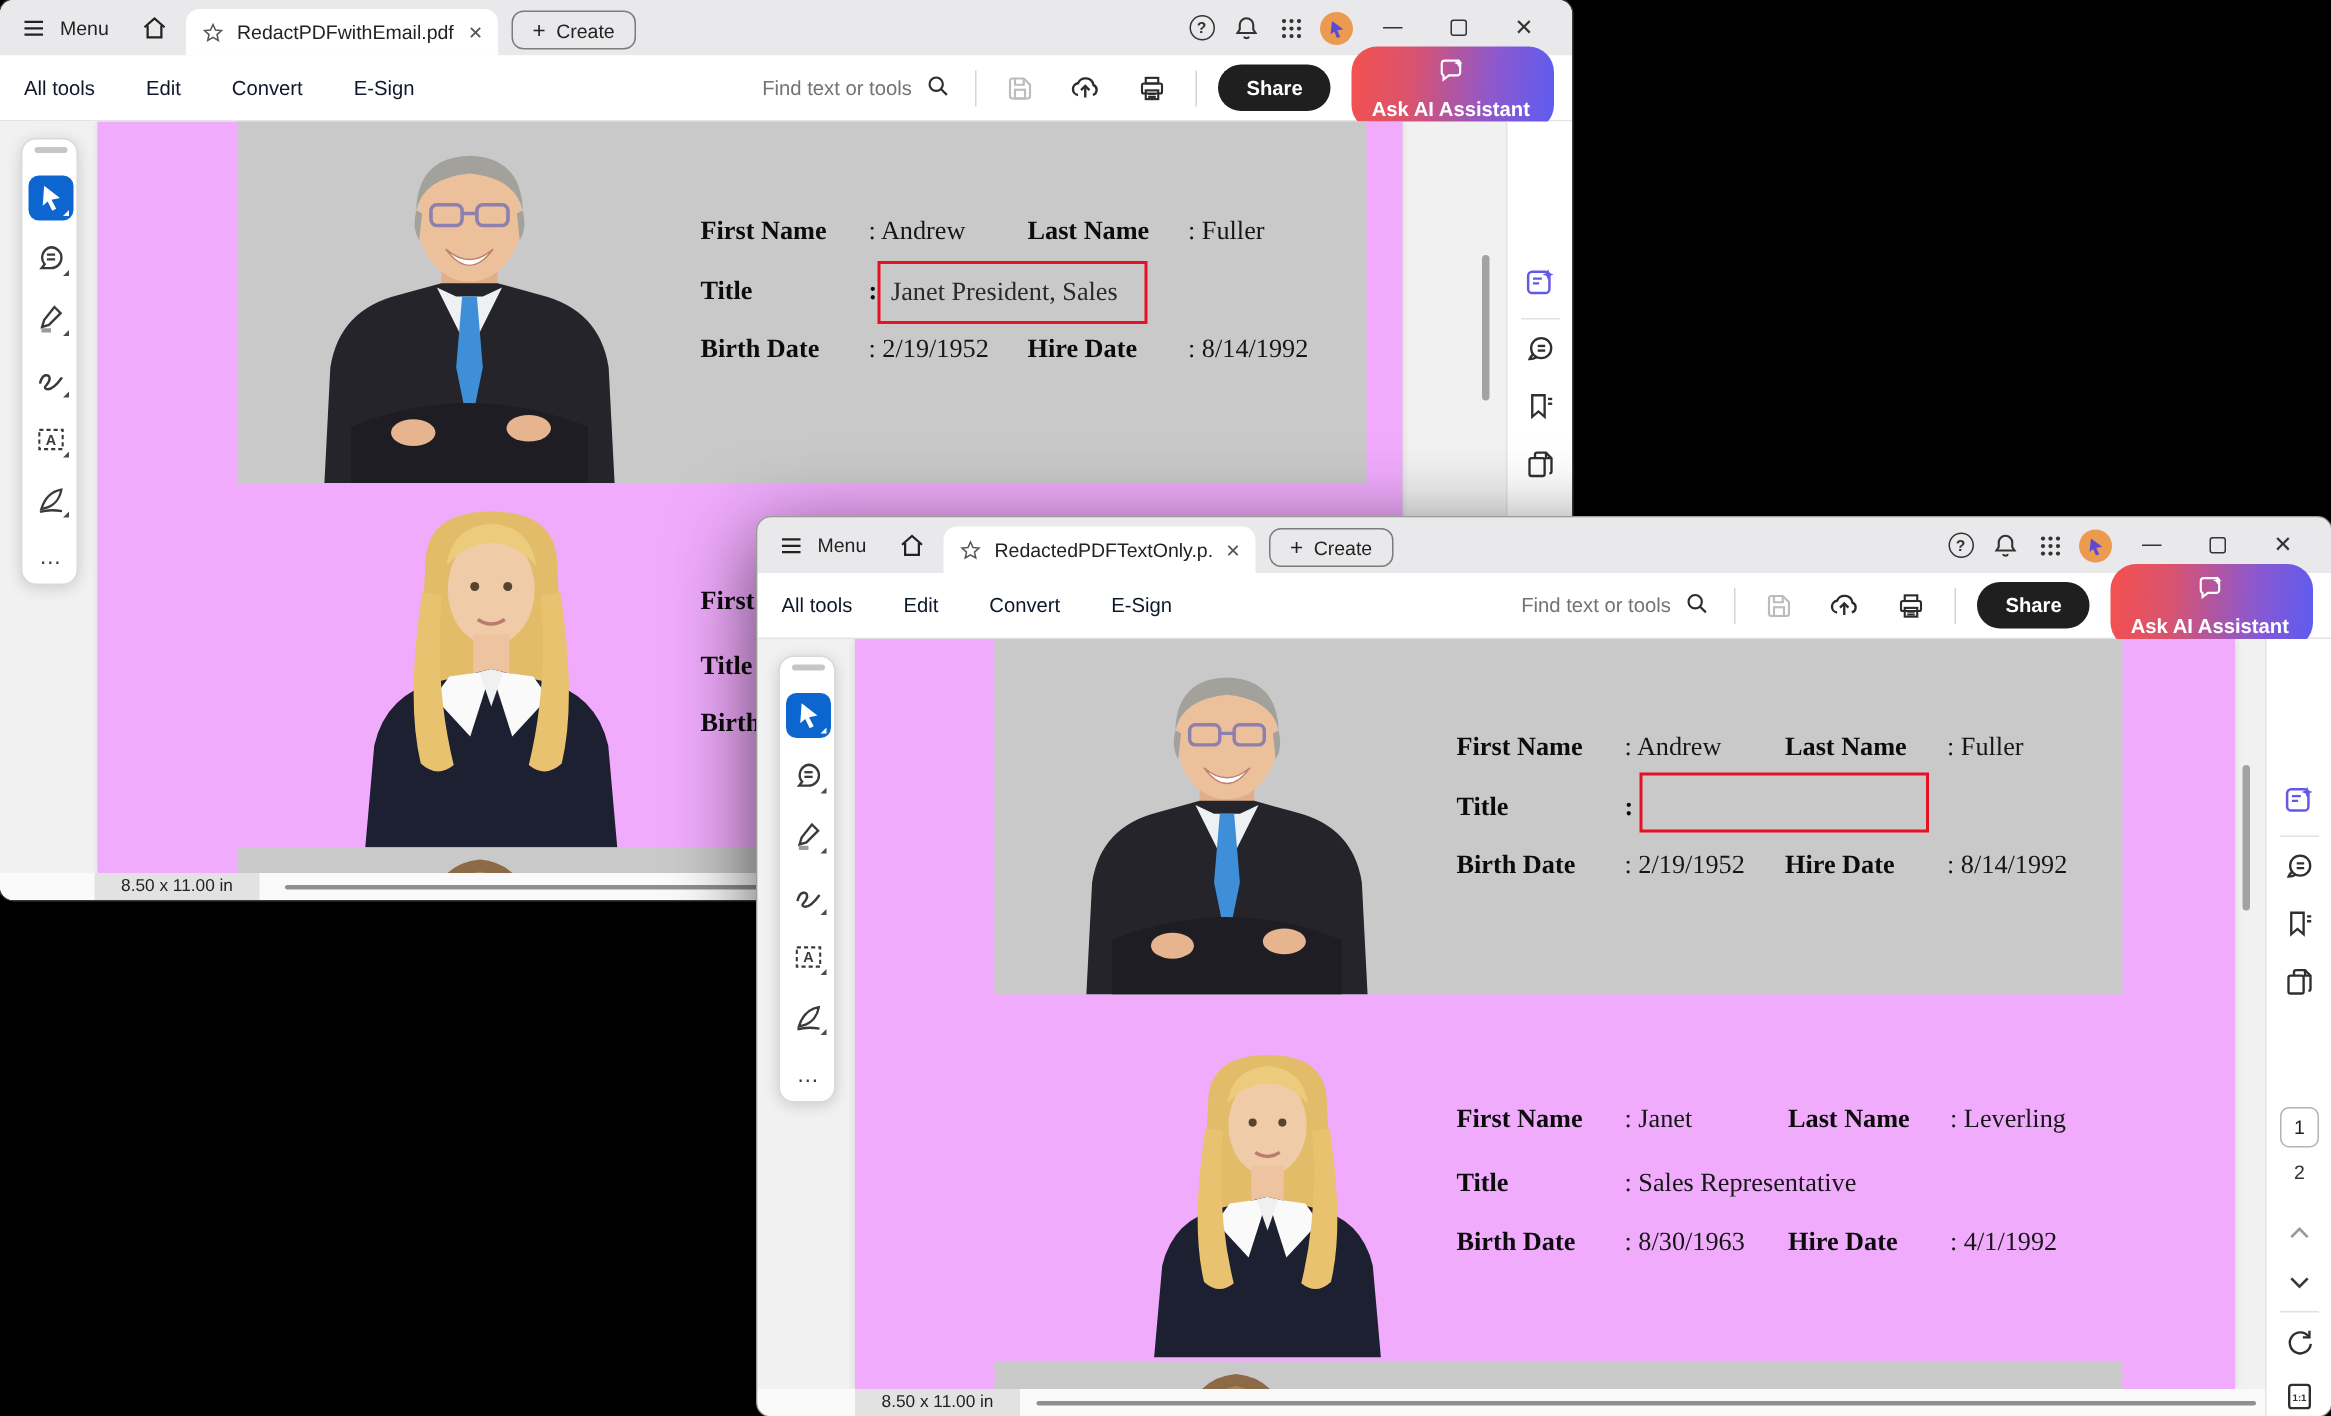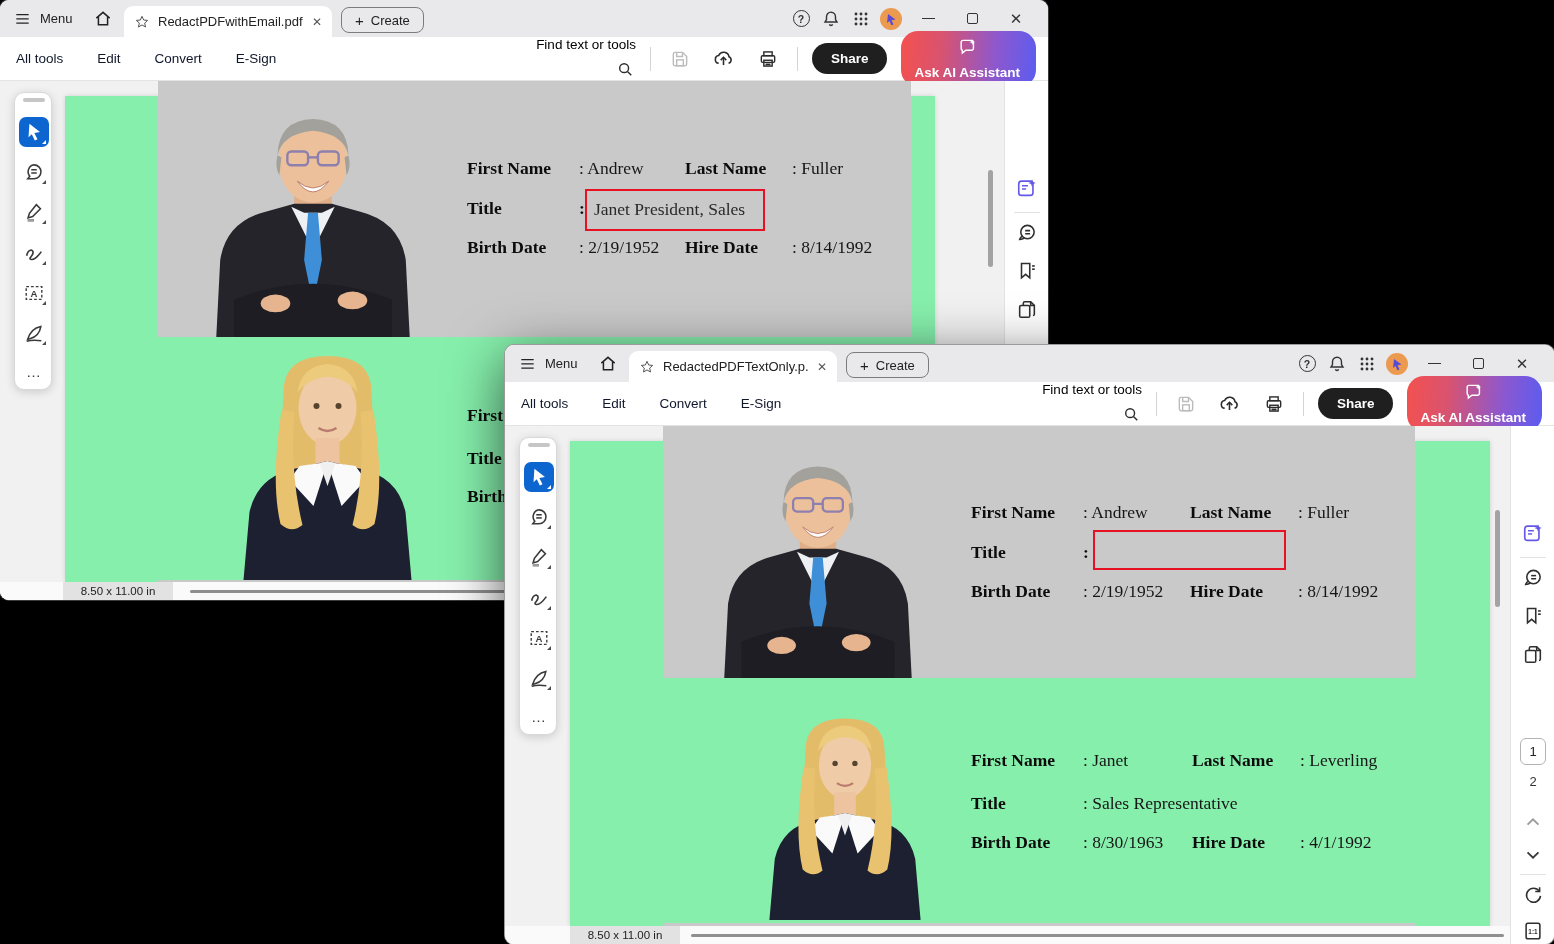--- a/index.html
+++ b/index.html
@@ -28,32 +28,32 @@
   .avatar svg{position:absolute;left:3px;top:3px;}
   .winctl{width:44px;height:30px;display:flex;align-items:center;justify-content:center;color:#333;}
   .minbar{width:13px;height:1.8px;background:#333;}
   .maxbox{width:11px;height:11px;border:1.6px solid #333;border-radius:2px;}
   .closex{font-size:15px;line-height:1;}
   
   .appbar{position:relative;height:44px;background:#fff;border-bottom:1px solid #e4e4e4;
     display:flex;align-items:center;padding:0 12px 0 16px;}
   .nav{display:flex;gap:34px;font-size:13.5px;color:#0f172a;}
   .appbar-right{margin-left:auto;display:flex;align-items:center;gap:14px;}
-  .find{display:flex;align-items:flex-end;gap:9px;font-size:13.5px;color:#000000;flex-direction:column;}
+  .find{display:flex;align-items:center;gap:9px;font-size:13.5px;color:#737373;}
   .vsep{width:1px;height:24px;background:#d4d4d4;}
   .share-btn{background:#1f1f1f;color:#fff;font-size:13.5px;font-weight:600;border-radius:17px;
     padding:8px 19px;display:flex;align-items:center;}
   .ai-btn{background:linear-gradient(95deg,#f4514e 0%,#d9536f 30%,#8c58cf 70%,#5c5cf0 100%);
     color:#fff;font-size:13.5px;font-weight:700;border-radius:17px;padding:7px 16px 7px 13px;
     display:flex;align-items:center;gap:8px;flex-direction:column;}
   
   .docarea{position:absolute;left:0;top:81px;bottom:0;background:#f1f1f1;overflow:hidden;}
   #win1 .docarea{right:44px;}
   #win2 .docarea{right:44px;}
-  .page{position:absolute;top:15px;background:#86efac;box-shadow:0 0 5px rgba(0,0,0,.13);}
+  .page{position:absolute;top:0;background:#f0abfc;box-shadow:0 0 5px rgba(0,0,0,.13);}
   .gsec{position:absolute;background:#c9c9c9;}
   .photo{position:absolute;}
   .photo svg{display:block;width:100%;height:100%;}
   .frow{position:absolute;left:0;width:100%;height:26px;font-family:"Liberation Serif","DejaVu Serif",serif;
     font-size:17.5px;color:#161616;}
   .fc{position:absolute;top:0;white-space:nowrap;}
   .fc.b{font-weight:bold;color:#0c0c0c;}
   .redbox{position:absolute;border:2px solid #e81123;}
   .rb-text{display:block;padding:8px 0 0 7px;font-family:"Liberation Serif","DejaVu Serif",serif;
     font-size:17.5px;color:#2a2a2a;white-space:nowrap;}

